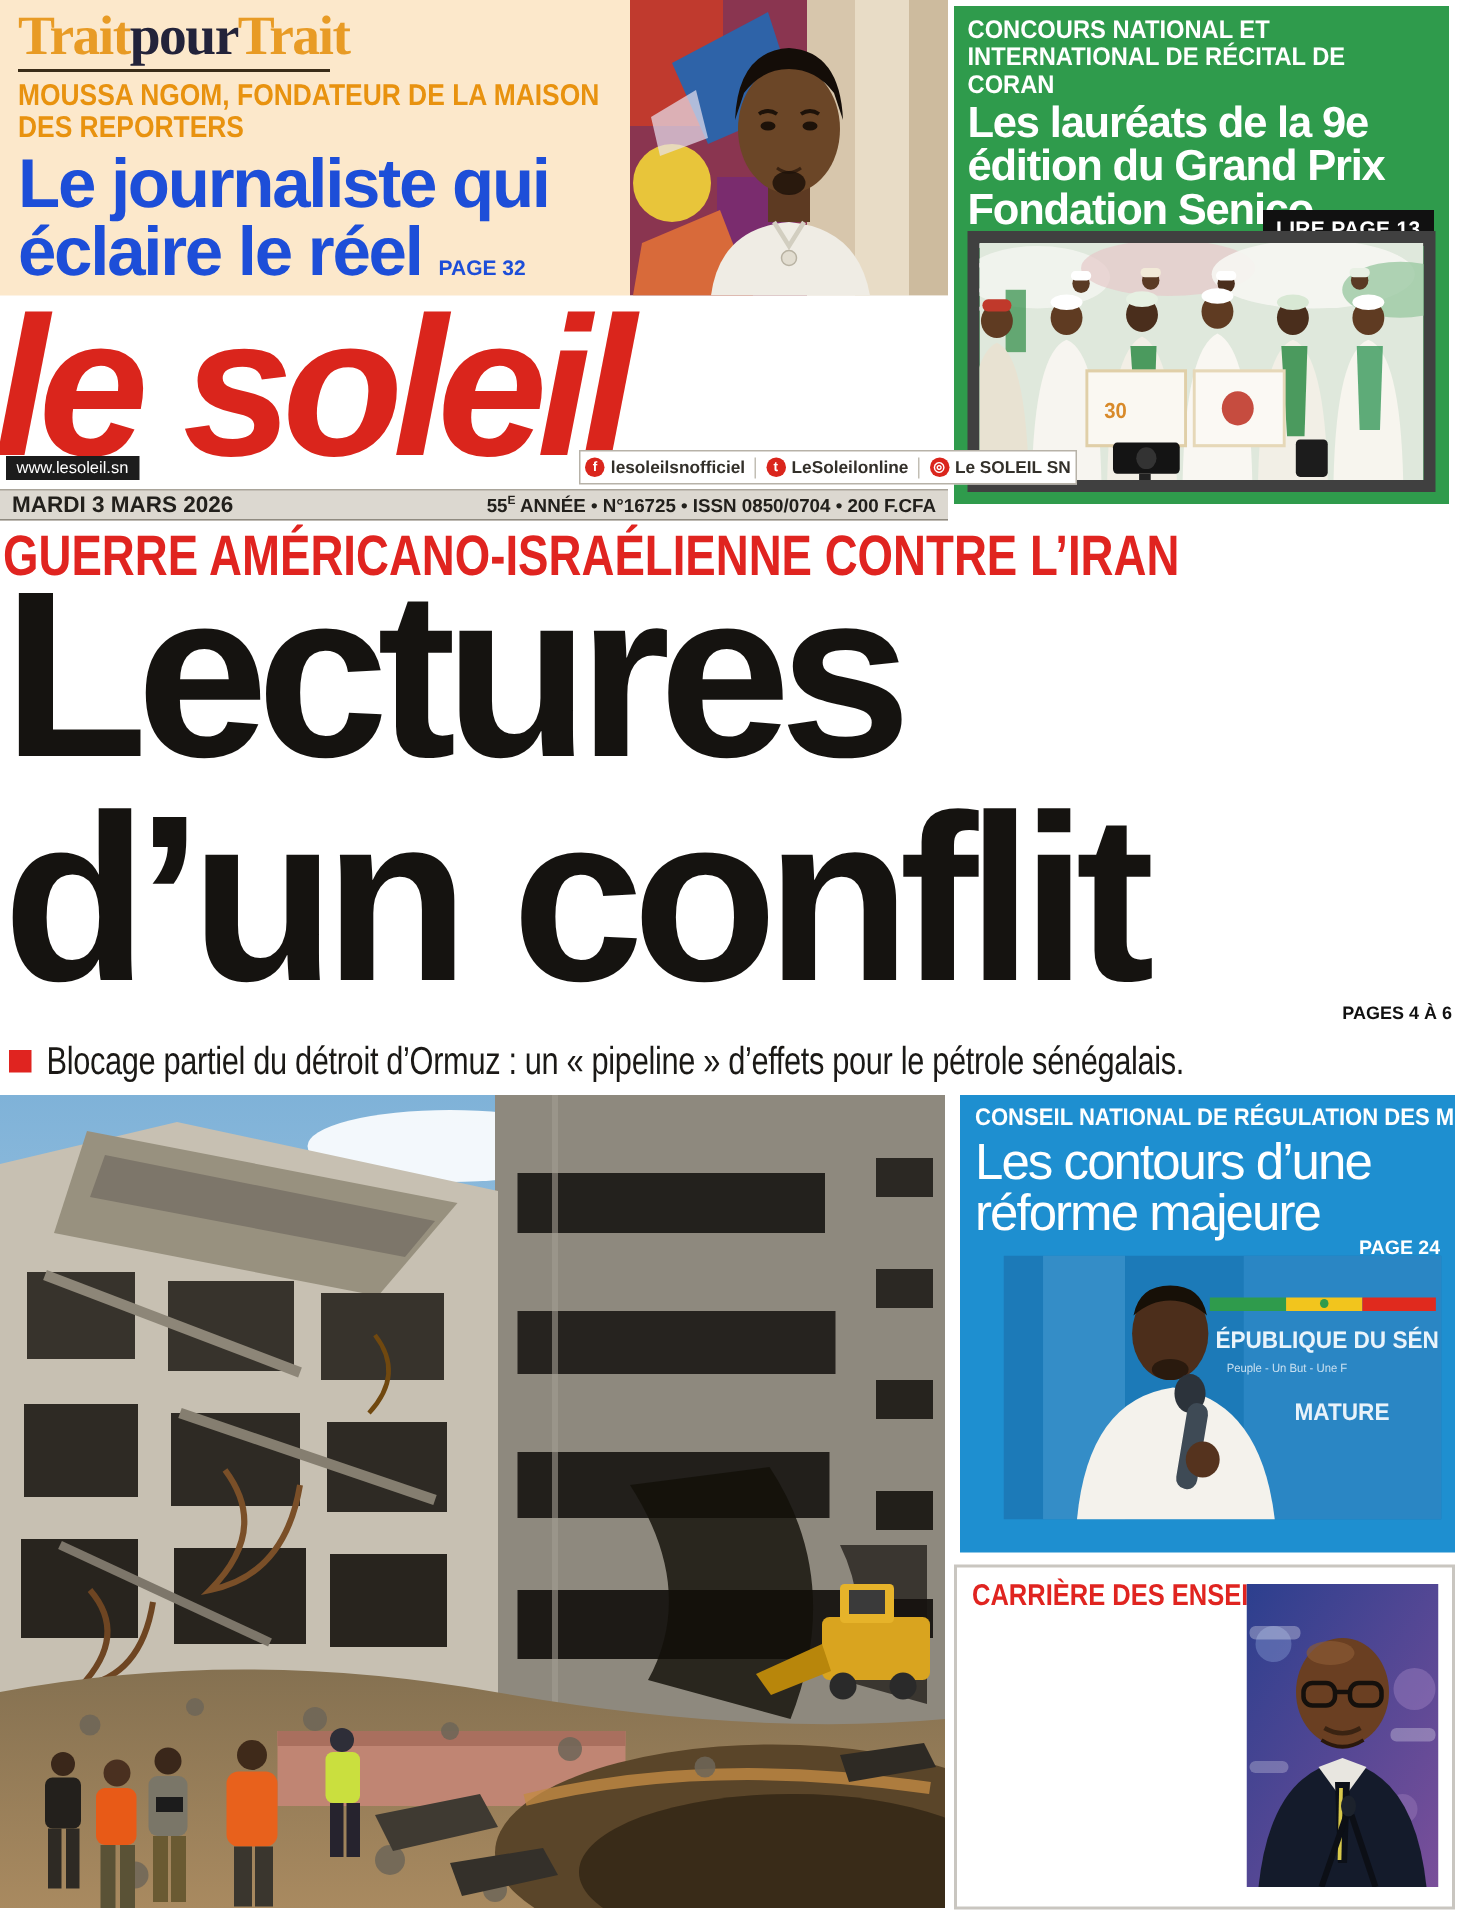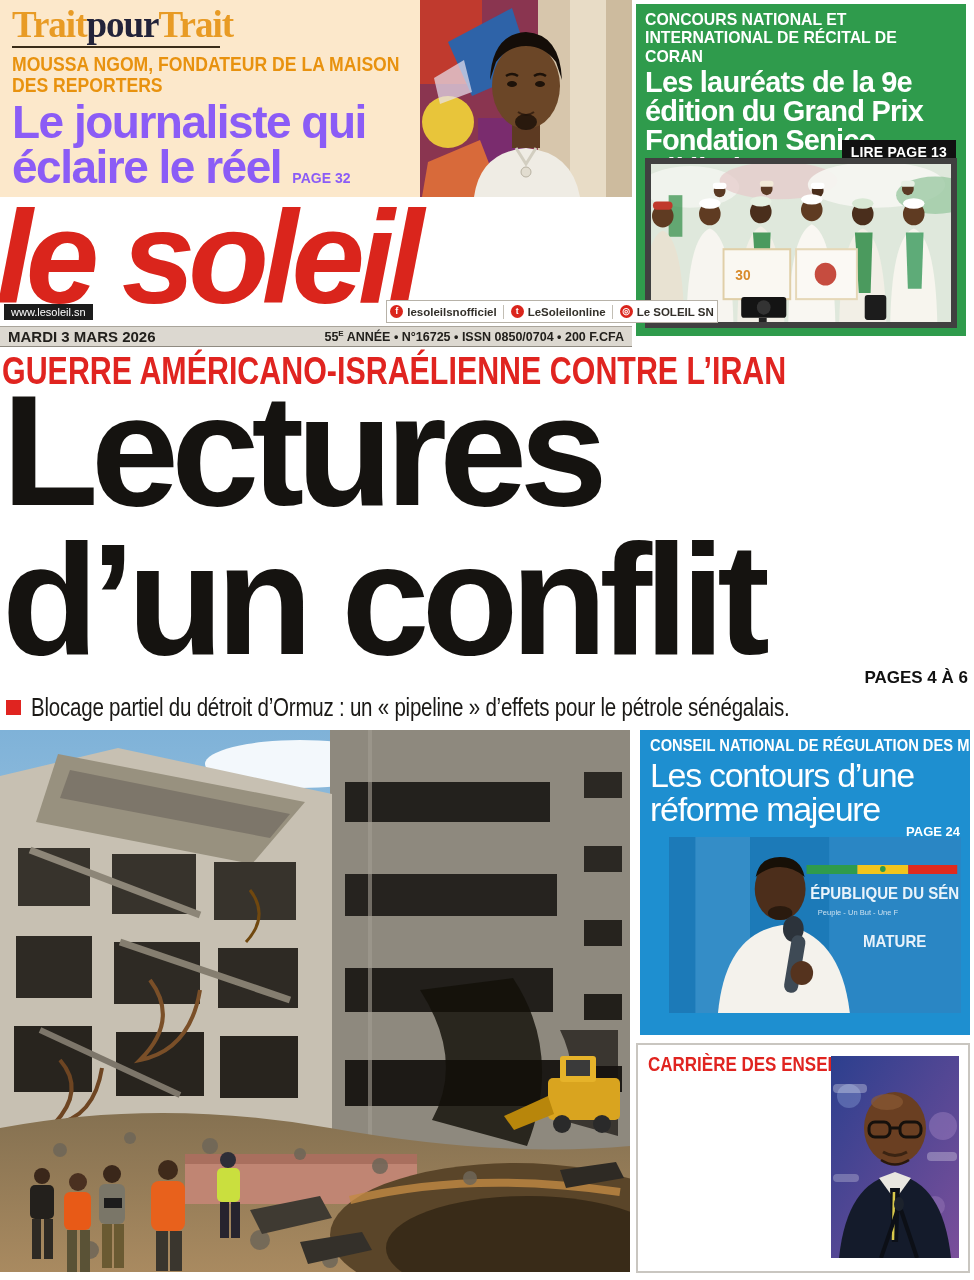--- a/index.html
+++ b/index.html
@@ -6,31 +6,31 @@
   .page{position:relative;width:974px;height:1280px;background:#ffffff;overflow:hidden;
         font-family:"Liberation Sans", sans-serif;color:#1a1a1a;}
   .abs{position:absolute;}
   
   .trait{left:0;top:0;width:420px;height:197px;background:#fce8cb;padding:6px 12px;box-sizing:border-box;}
   .trait-brand{font-family:"Liberation Serif", serif;font-weight:bold;font-size:37px;letter-spacing:-1px;line-height:1;}
   .trait-brand .t-or{color:#e89b25;}
   .trait-brand .t-dk{color:#23233a;}
   .trait-rule{width:208px;height:2px;background:#3a2c18;margin:3px 0 6px 0;}
   .trait-kicker{color:#e8920f;font-weight:bold;font-size:20px;line-height:1.05;transform:scaleX(.88);transform-origin:0 0;width:113%;}
-  .trait-head{margin:4px 0 0 0;font-size:46px;line-height:.97;letter-spacing:-1.5px;font-weight:bold;color:#8b5cf6;}
+  .trait-head{margin:4px 0 0 0;font-size:46px;line-height:.97;letter-spacing:-1.5px;font-weight:bold;color:#1d4ed8;}
   .trait-head .pref{font-size:14px;letter-spacing:0;vertical-align:baseline;}
   
   .portrait{left:420px;top:0;width:212px;height:197px;}
   
   .coran{left:636px;top:4px;width:330px;height:332px;background:#2f9b4c;padding:7px 9px;box-sizing:border-box;}
   .coran-kicker{color:#fff;font-weight:bold;font-size:17px;line-height:1.08;transform:scaleX(.93);transform-origin:0 0;width:108%;}
   .coran-head{margin:2px 0 0 0;color:#fff;font-weight:bold;font-size:29px;line-height:1.0;letter-spacing:-0.8px;}
   .lire{position:absolute;right:10px;top:136px;background:#111;color:#fff;font-weight:bold;font-size:14px;
         padding:4px 9px;letter-spacing:.2px;}
-  .g-photo{position:absolute;left:9px;right:9px;bottom:8px;height:158px;border:6px solid #404040;}
+  .g-photo{position:absolute;left:9px;right:9px;bottom:8px;height:158px;border:8px solid #404040;}
   .g-photo svg{display:block;width:100%;height:100%;}
   
   .logo{left:-4px;top:192px;font-size:132px;font-weight:bold;font-style:italic;letter-spacing:-7px;
         color:#da251c;line-height:1;white-space:nowrap;}
   .www{left:4px;top:304px;background:#1c1c1c;color:#fff;font-size:11px;font-weight:normal;padding:2px 7px;}
   .social{left:386px;top:300px;width:332px;height:23px;background:#fff;border:1px solid #b7b2a8;
           display:flex;align-items:center;justify-content:space-around;box-sizing:border-box;}
   .soc-item{display:flex;align-items:center;gap:4px;font-size:11.5px;font-weight:bold;color:#33302a;}
   .soc-sep{width:1px;height:14px;background:#c2beb4;}
   .dot{width:13px;height:13px;border-radius:50%;background:#da251c;color:#fff;font-size:9px;font-weight:bold;
@@ -38,21 +38,21 @@
   .datebar{left:0;top:326px;width:632px;height:21px;background:#dcd8d0;border-top:1px solid #a9a49a;border-bottom:1px solid #8f8a80;
            display:flex;align-items:center;justify-content:space-between;padding:0 8px;box-sizing:border-box;}
   .date-left{font-size:15px;font-weight:bold;color:#22201c;}
   .date-right{font-size:12.5px;font-weight:bold;color:#22201c;}
   .date-right sup{font-size:8px;}
   
   .kicker-red{left:2px;top:352px;color:#e02420;font-weight:bold;font-size:38px;line-height:1;white-space:nowrap;
               transform:scaleX(.8);transform-origin:0 0;}
   .mega{left:2px;top:376px;width:976px;font-weight:bold;color:#151310;letter-spacing:-.048em;
         font-size:158px;line-height:.94;white-space:nowrap;}
-  .pagesref{right:6px;top:668px;font-size:17px;font-weight:bold;color:#111;}
+  .pagesref{right:6px;top:668px;font-size:12px;font-weight:bold;color:#111;}
   .deck{left:6px;top:692px;display:flex;align-items:center;gap:10px;}
   .deck .sq{width:15px;height:15px;background:#e02420;flex:0 0 auto;}
   .deck .dtx{font-size:26px;color:#1b1916;letter-spacing:-.3px;white-space:nowrap;transform:scaleX(.79);transform-origin:0 50%;}
   
   .mainphoto{left:0;top:730px;width:630px;height:542px;}
   .mainphoto svg{display:block;width:100%;height:100%;}
   
   .media{left:640px;top:730px;width:330px;height:305px;background:#1e8fd0;padding:7px 10px;box-sizing:border-box;}
   .media-kicker{color:#fff;font-weight:bold;font-size:16px;line-height:1.1;white-space:nowrap;transform:scaleX(.92);transform-origin:0 0;}
   .media-head{margin:3px 0 0 0;color:#ffffff;font-weight:normal;font-size:34px;line-height:1.0;letter-spacing:-1.3px;}

